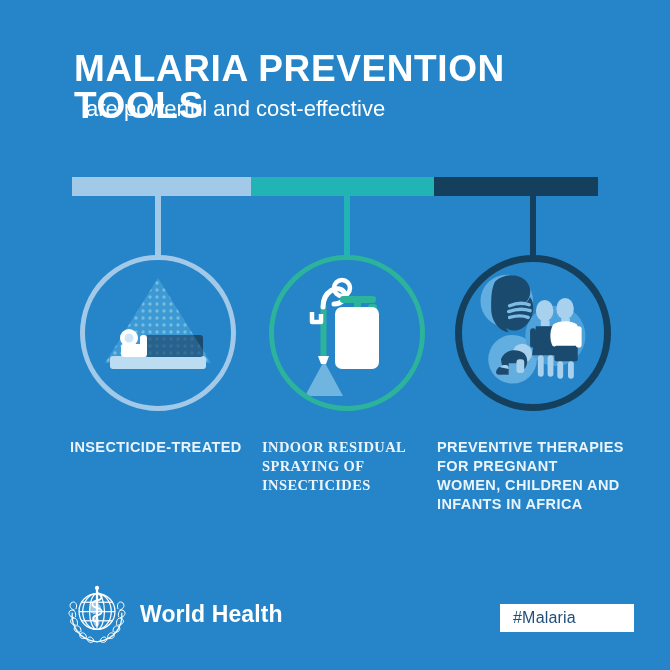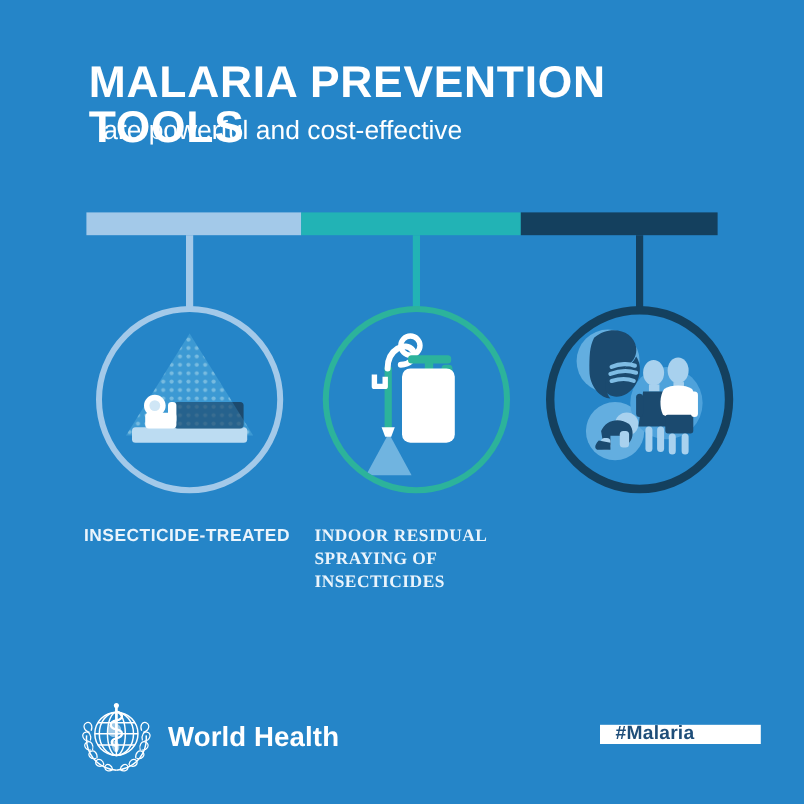--- a/index.html
+++ b/index.html
@@ -115,29 +115,29 @@
     letter-spacing: 0.1px;
   }
   .who-wordmark div { white-space: nowrap; }
 
   
   .hashtag {
     position: absolute;
     left: 500px;
     top: 604px;
     width: 134px;
-    height: 16px;
+    height: 28px;
     background: #ffffff;
     display: flex;
     align-items: center;
     padding-left: 13px;
     box-sizing: border-box;
     color: #1f4e79;
     font-size: 16px;
-    font-weight: bold;
+    font-weight: normal;
     letter-spacing: 0.2px;
   }
 </style>
 </head>
 <body>
 
 <div id="infographic">
 
   <div class="headline">MALARIA PREVENTION TOOLS</div>
   <div class="subhead">are powerful and cost-effective</div>
@@ -251,20 +251,26 @@
     </svg>
   </div>
 
   <div class="caption t1">
     <span>INSECTICIDE-TREATED</span><br>
   </div>
   <div class="caption t2">
     <span>INDOOR RESIDUAL</span><br>
     <span>SPRAYING OF</span><br>
     <span>INSECTICIDES</span>
+  </div>
+  <div class="caption t3">
+    <span>PREVENTIVE THERAPIES</span><br>
+    <span>FOR PREGNANT</span><br>
+    <span>WOMEN, CHILDREN AND</span><br>
+    <span>INFANTS IN AFRICA</span>
   </div>
 
   <div class="who-logo">
     <svg class="who-emblem" viewBox="0 0 100 100">
       <g fill="none" stroke="#ffffff" stroke-width="2">
 
         <path d="M50 95 C22 92 8 70 10 48"></path>
         <path d="M50 95 C78 92 92 70 90 48"></path>
         <g stroke-width="1.6">
           <path d="M14 44 C6 42 4 34 10 31 C15 29 19 35 16 42"></path>

